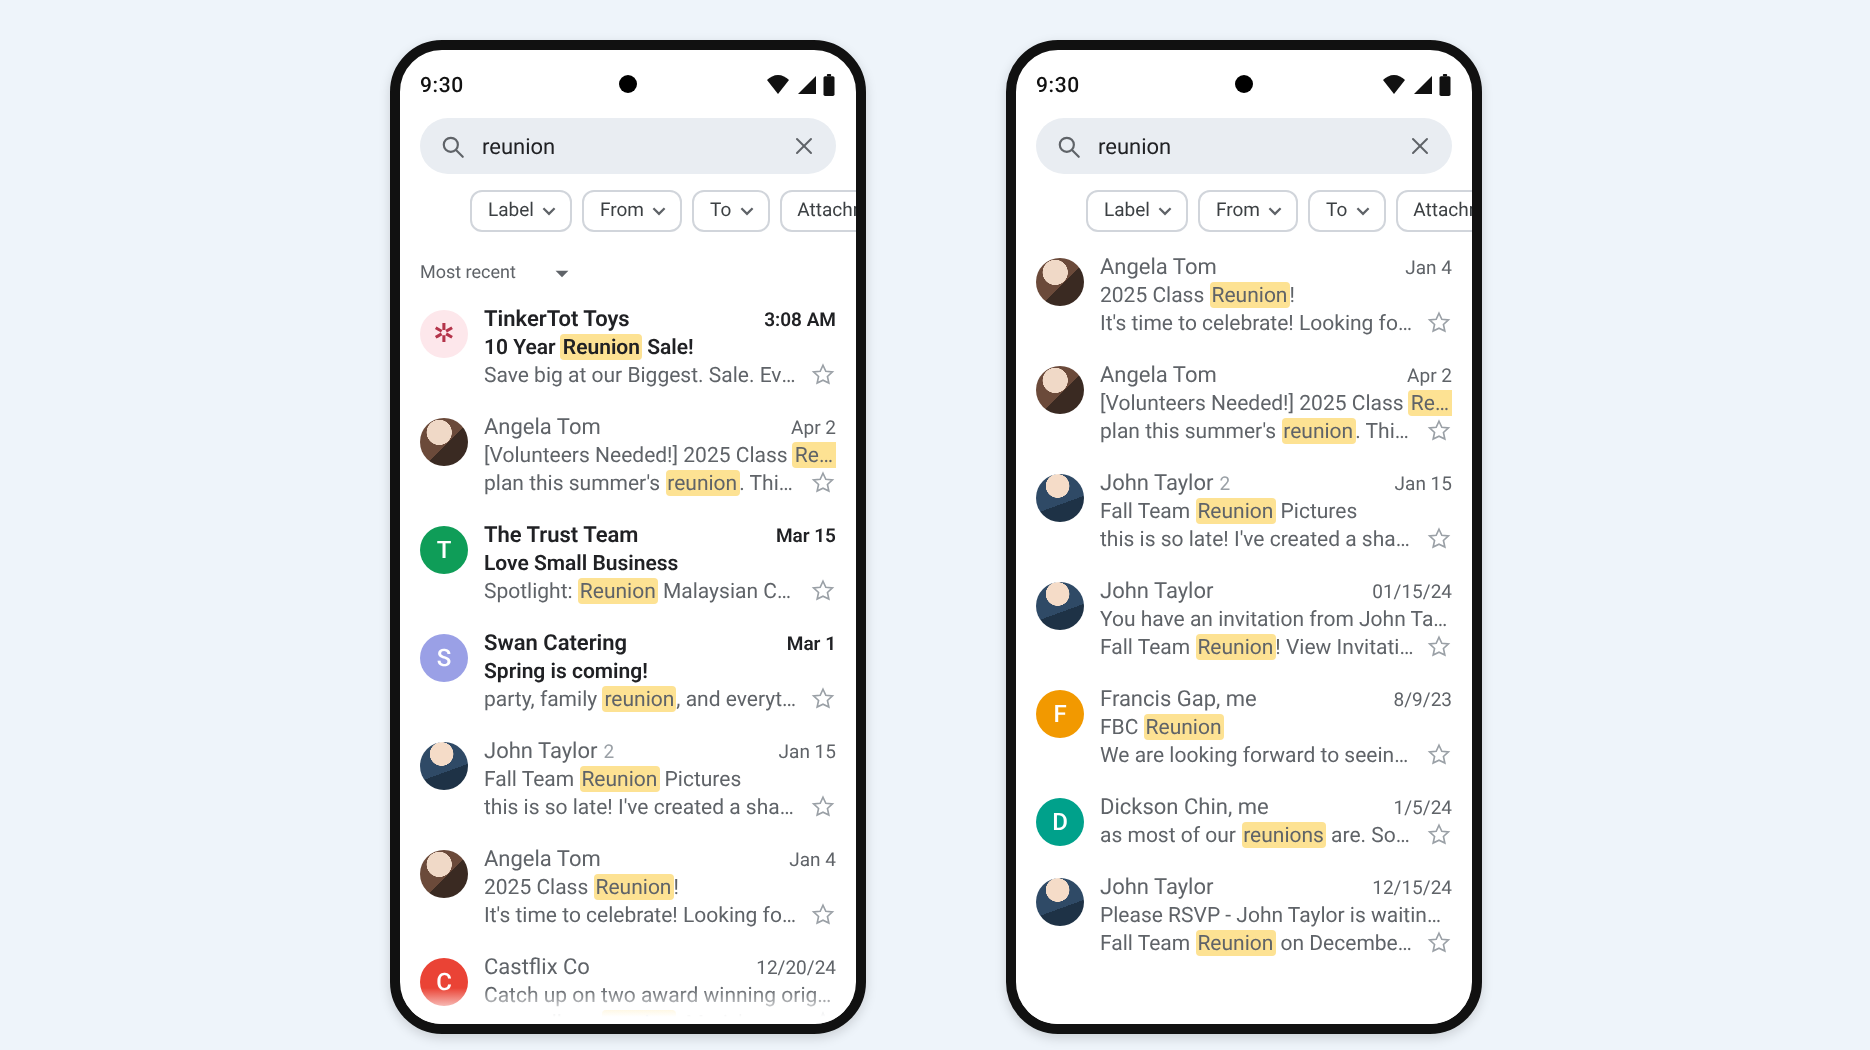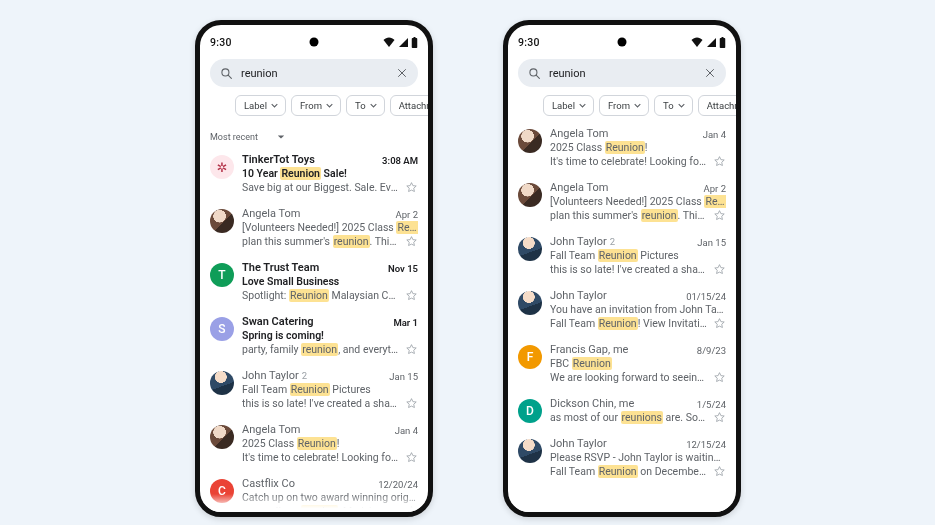--- a/index.html
+++ b/index.html
@@ -355,21 +355,21 @@
                   </svg>
                 </div>
         </div>
       </div>
     </div>
     <div class="email">
       <div class="avatar letter-t">T</div>
       <div class="body">
         <div class="row1">
           <div class="sender bold">The Trust Team</div>
-          <div class="date bold">Nov 15</div>
+          <div class="date bold">Mar 15</div>
         </div>
         <div class="subject bold">Love Small Business</div>
         <div class="row3">
           <div class="snippet">Spotlight: <mark>Reunion</mark> Malaysian Cafe + Kitch…</div>
           <div class="star">
                   <svg width="13" height="13" viewBox="0 0 24 24">
                     <path fill="none" stroke="#9aa0a6" stroke-width="1.5" d="M12 3l2.6 5.6 6.1.6-4.6 4.2 1.3 6L12 16.8 6.6 19.4l1.3-6L3.3 9.2l6.1-.6L12 3z"></path>
                   </svg>
                 </div>
         </div>

